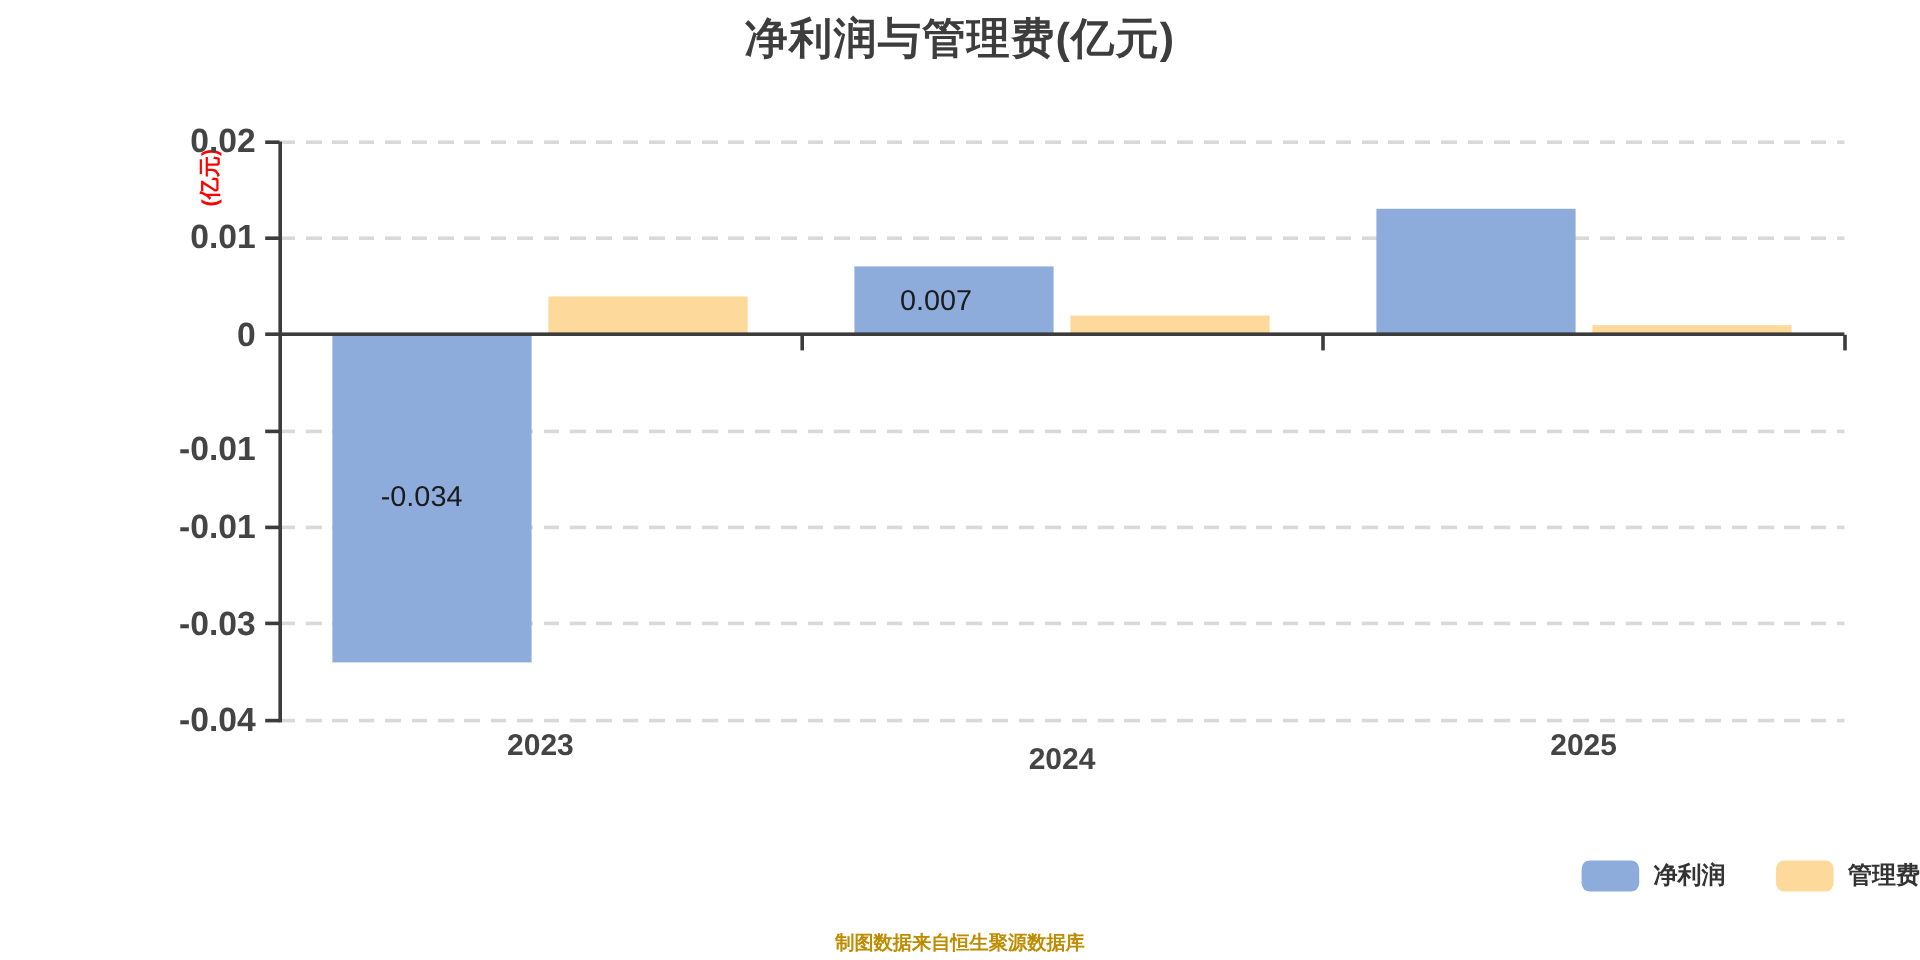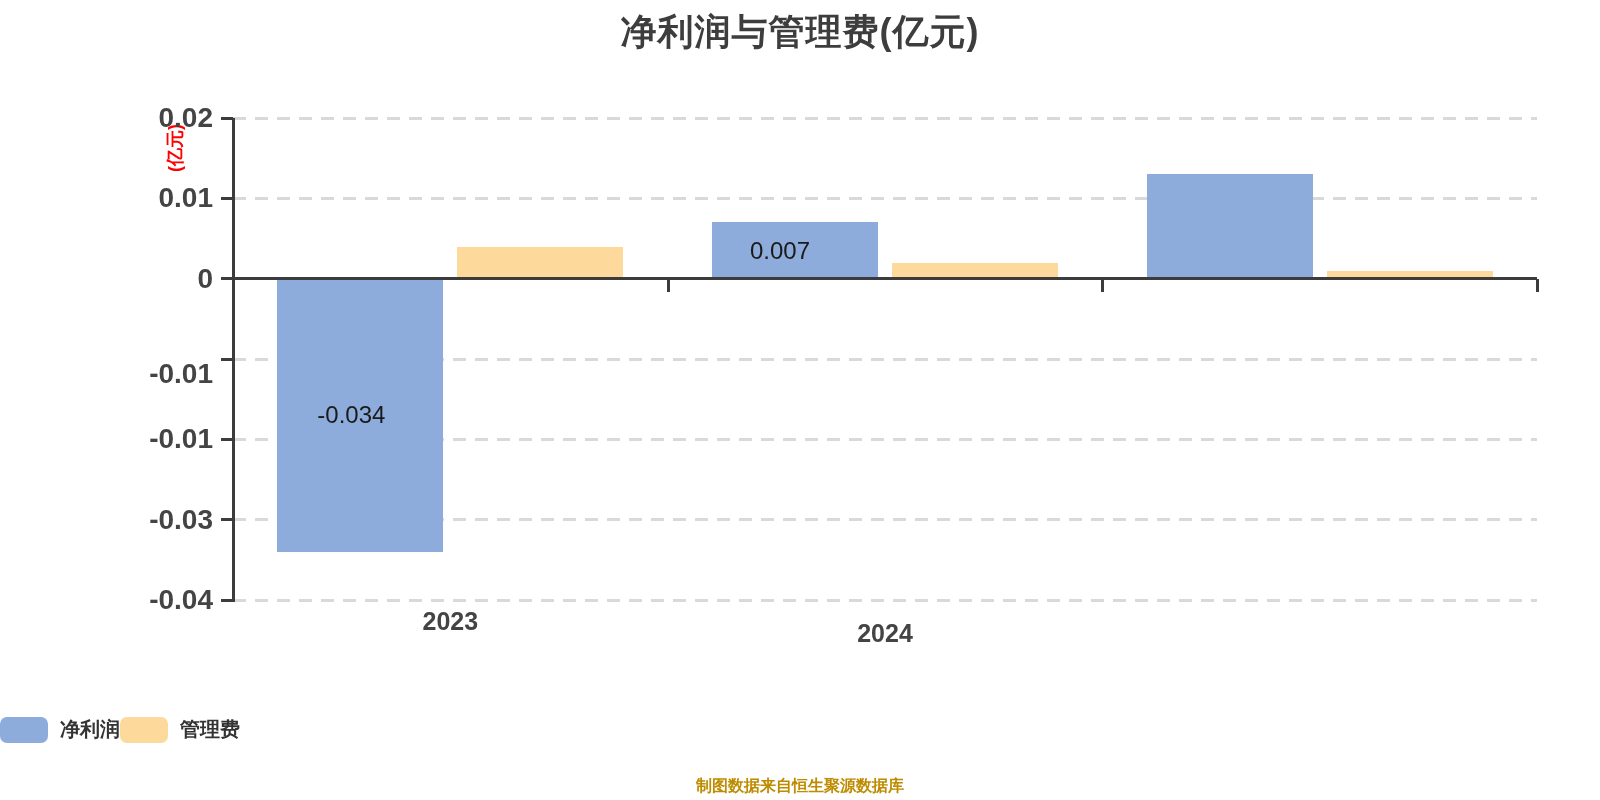--- a/index.html
+++ b/index.html
@@ -16,21 +16,21 @@
   .ytick{position:absolute;width:12px;height:3px;background:#3C3C3C;z-index:3;}
   .xtick{position:absolute;width:3px;height:13px;background:#3C3C3C;z-index:3;}
   .yticklabel{position:absolute;width:133px;text-align:right;font-size:28px;
               font-weight:600;color:#444444;line-height:30px;z-index:2;}
   .xticklabel{position:absolute;width:200px;text-align:center;font-size:25px;
               font-weight:600;color:#444444;line-height:30px;z-index:2;}
   .bar{position:absolute;z-index:2;}
   .barlabel{position:absolute;text-align:center;font-size:24px;color:#1A1A1A;
             line-height:32px;z-index:4;}
   .legend{position:absolute;left:0;top:716px;width:1600px;display:flex;
-          justify-content:flex-start;align-items:center;z-index:2;}
+          justify-content:flex-end;align-items:center;gap:42px;z-index:2;}
   .legend-item{display:flex;align-items:center;gap:12px;}
   .legend-swatch{width:48px;height:26px;border-radius:7px;}
   .legend-label{font-size:20px;font-weight:bold;color:#333333;}
   .footer{position:absolute;left:0;top:776px;width:1600px;text-align:center;
           font-size:16px;font-weight:bold;color:#BE8C00;}
 </style>
 </head>
 <body>
 
 <div id="canvas">
@@ -57,20 +57,21 @@
       <div class="gridline" style="left: 233px; top: 598.5px; width: 1304px; background: repeating-linear-gradient(to right, rgb(217, 217, 217) 0px, rgb(217, 217, 217) 13px, transparent 13px, transparent 22px);"></div>
       <div class="ytick" style="left: 221px; top: 598.5px;"></div>
       <div class="yticklabel" style="left: 80px; top: 585px;">-0.04</div>
       <div class="zeroline" style="left: 233px; top: 277.167px; width: 1304px;"></div>
       <div class="yaxis" style="left: 232px; top: 118px; height: 484px;"></div>
       <div class="xtick" style="left: 666.667px; top: 278.667px;"></div>
       <div class="xticklabel" style="left: 350.333px; top: 606px;">2023</div>
       <div class="xtick" style="left: 1101.33px; top: 278.667px;"></div>
       <div class="xticklabel" style="left: 785px; top: 578px; margin-top: 40px;">2024</div>
       <div class="xtick" style="left: 1536px; top: 278.667px;"></div>
+      <div class="xticklabel" style="left: 1219.67px; top: 606px;">2025</div>
       <div class="bar" style="left: 277.333px; top: 278.667px; width: 166px; height: 273.133px; background: rgb(142, 172, 219);"></div>
       <div class="barlabel" style="left: 277.333px; top: 399.233px; width: 148px;">-0.034</div>
       <div class="bar" style="left: 712px; top: 222.433px; width: 166px; height: 56.2333px; background: rgb(142, 172, 219);"></div>
       <div class="barlabel" style="left: 712px; top: 234.55px; width: 136px;">0.007</div>
       <div class="bar" style="left: 1146.67px; top: 174.233px; width: 166px; height: 104.433px; background: rgb(142, 172, 219);"></div>
       <div class="bar" style="left: 457.333px; top: 246.533px; width: 166px; height: 32.1333px; background: rgb(253, 217, 155);"></div>
       <div class="bar" style="left: 892px; top: 262.6px; width: 166px; height: 16.0667px; background: rgb(253, 217, 155);"></div>
       <div class="bar" style="left: 1326.67px; top: 270.633px; width: 166px; height: 8.03333px; background: rgb(253, 217, 155);"></div>
     </div>
   <div class="legend" id="legend">

